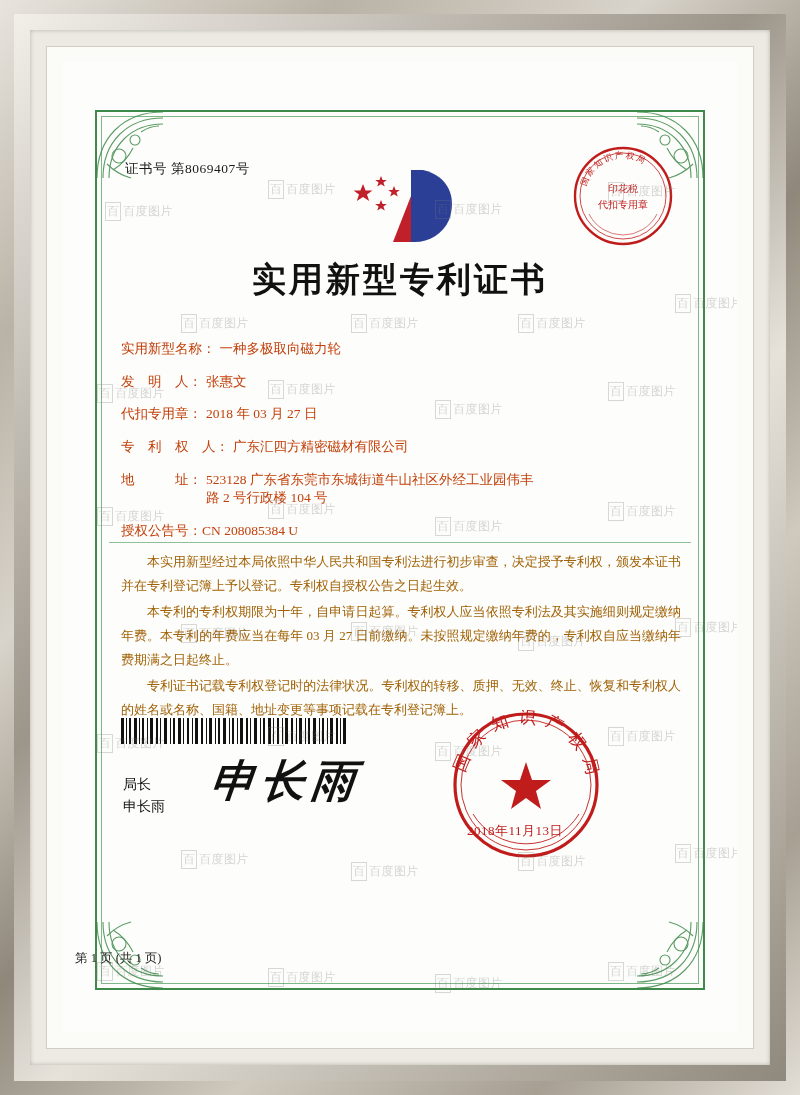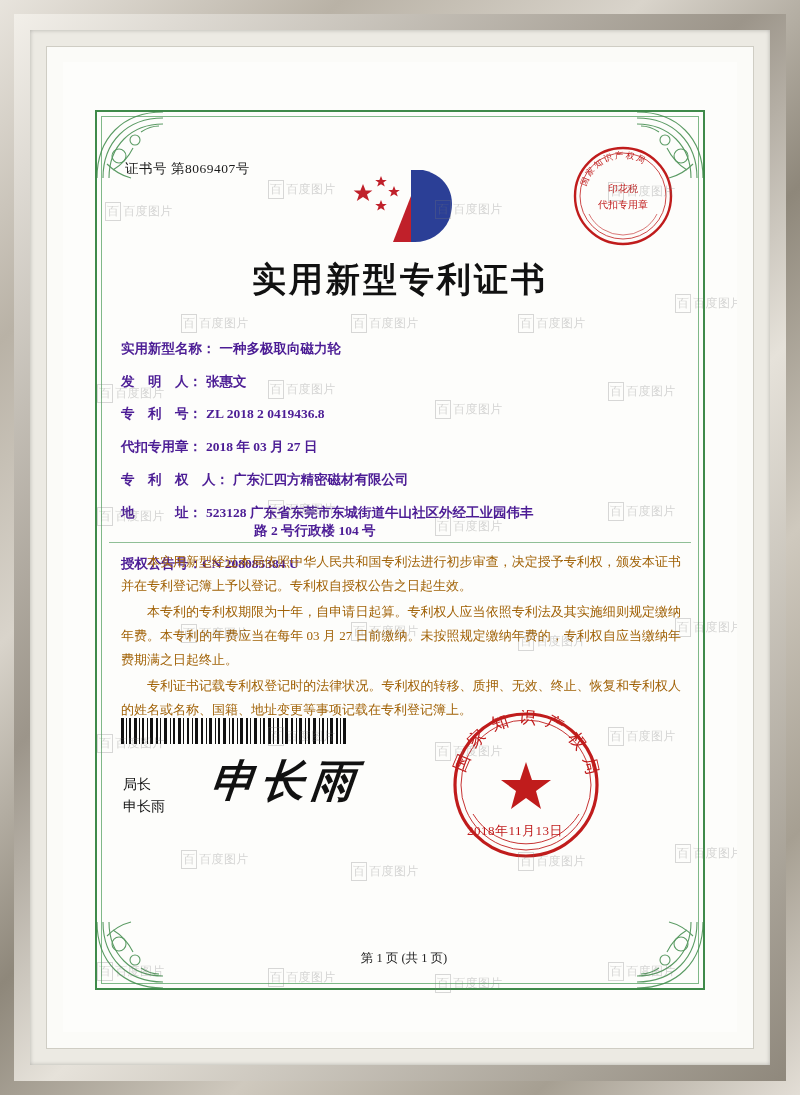--- a/index.html
+++ b/index.html
@@ -107,38 +107,37 @@
     color: #111;
     font-family: "Liberation Serif", serif;
   }
 
   
   .fields {
     position: absolute;
     left: 58px; top: 278px;
     width: 560px;
     font-size: 13.5px;
-    color: #4c1d95;
-    font-weight: bold;
+    color: #c2410c;
   }
   .field-row {
     display: flex;
     align-items: flex-start;
     margin-bottom: 14.5px;
     line-height: 1.35;
   }
   .field-label {
     white-space: pre;
     flex: 0 0 auto;
   }
   .field-value {
     margin-left: 4px;
     flex: 1 1 auto;
   }
-  .field-value .line2 { display: block; margin-left: 48px; }
+  .field-value .line2 { display: block; }
   .two-col {
     display: flex;
     margin-bottom: 8px;
     font-size: 13.5px;
   }
   .two-col .col-a { flex: 0 0 300px; }
   .two-col .col-b { flex: 1 1 auto; }
 
   .divider {
     position: absolute;
@@ -195,23 +194,23 @@
   }
   .seal-date {
     position: absolute;
     left: 404px; top: 760px;
     font-size: 13px;
     color: #c01c1c;
     letter-spacing: .5px;
   }
   .page-no {
     position: absolute;
-    left: 4px; top: 888px;
+    left: 12px; top: 888px;
     width: 674px;
-    text-align: center;
+    text-align: left;
     font-size: 12.5px;
     color: #222;
   }
 
   
   .wm {
     position: absolute;
     font-size: 12px;
     color: rgba(120,120,120,.30);
     font-family: "Liberation Sans", sans-serif;
@@ -315,24 +314,20 @@
     <div class="title">实用新型专利证书</div>
 
     <div class="fields">
       <div class="field-row">
         <span class="field-label">实用新型名称：</span>
         <span class="field-value">一种多极取向磁力轮</span>
       </div>
       <div class="field-row">
         <span class="field-label">发　明　人：</span>
         <span class="field-value">张惠文</span>
-      </div>
-      <div class="field-row">
-        <span class="field-label">专　利　号：</span>
-        <span class="field-value">ZL 2018 2 0419436.8</span>
       </div>
       <div class="field-row">
         <span class="field-label">代扣专用章：</span>
         <span class="field-value">2018 年 03 月 27 日</span>
       </div>
       <div class="field-row">
         <span class="field-label">专　利　权　人：</span>
         <span class="field-value">广东汇四方精密磁材有限公司</span>
       </div>
       <div class="field-row">

